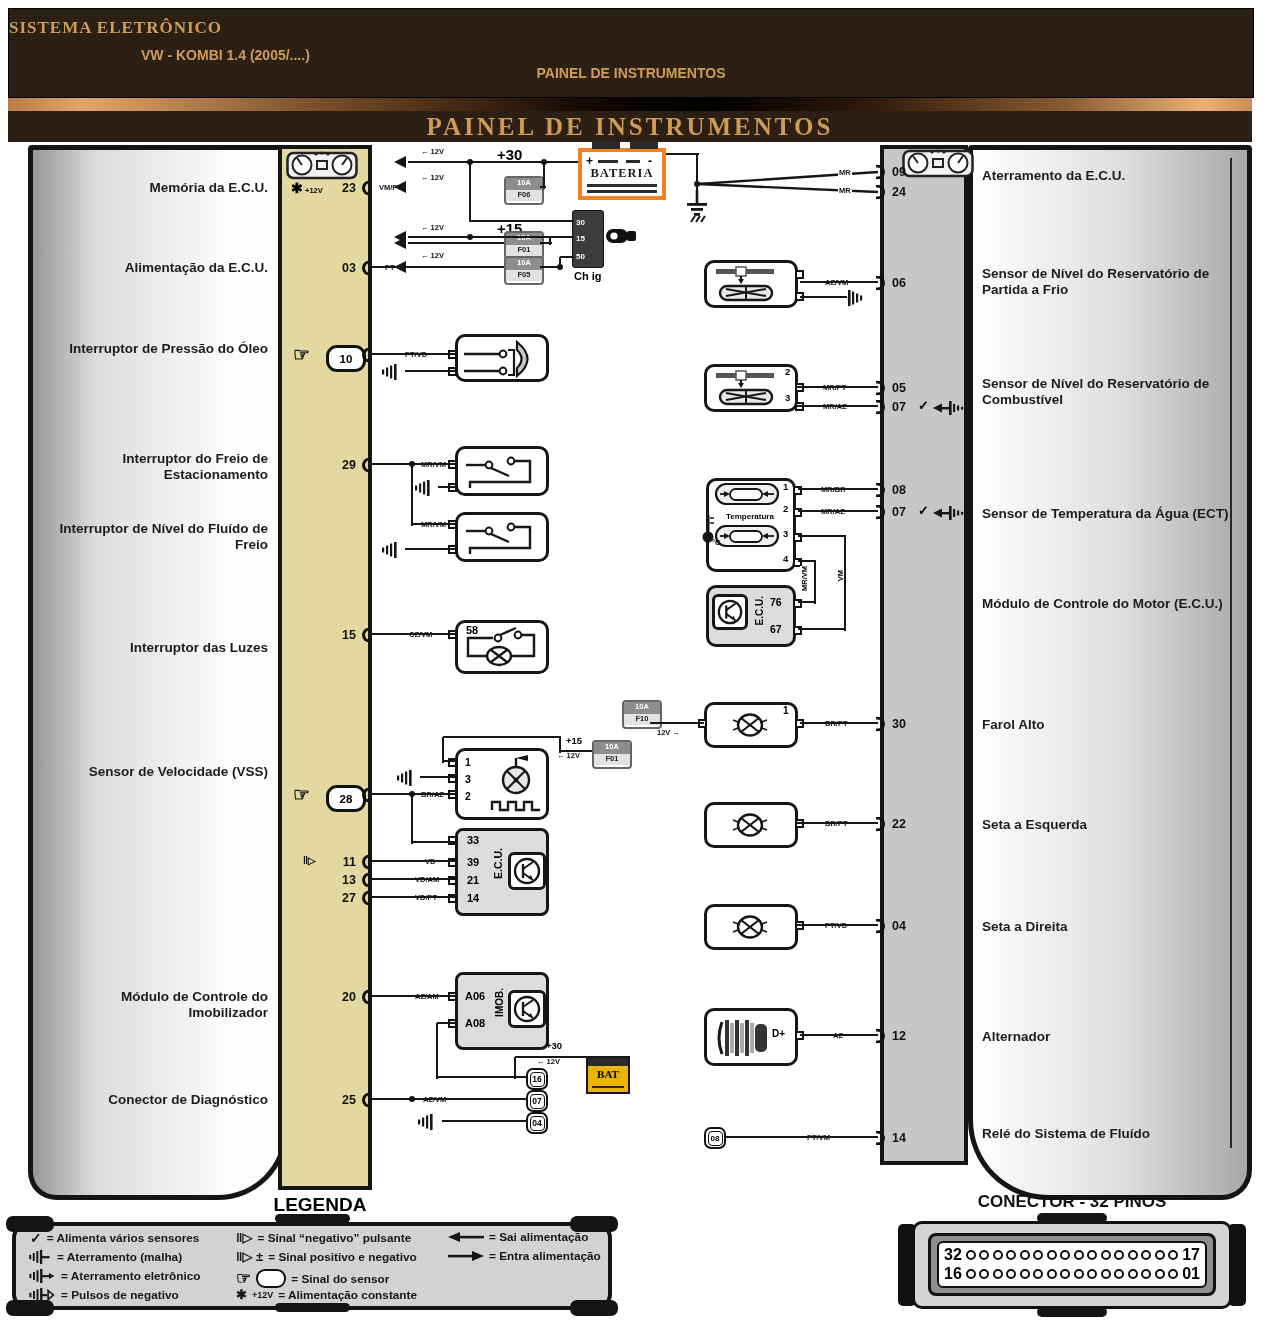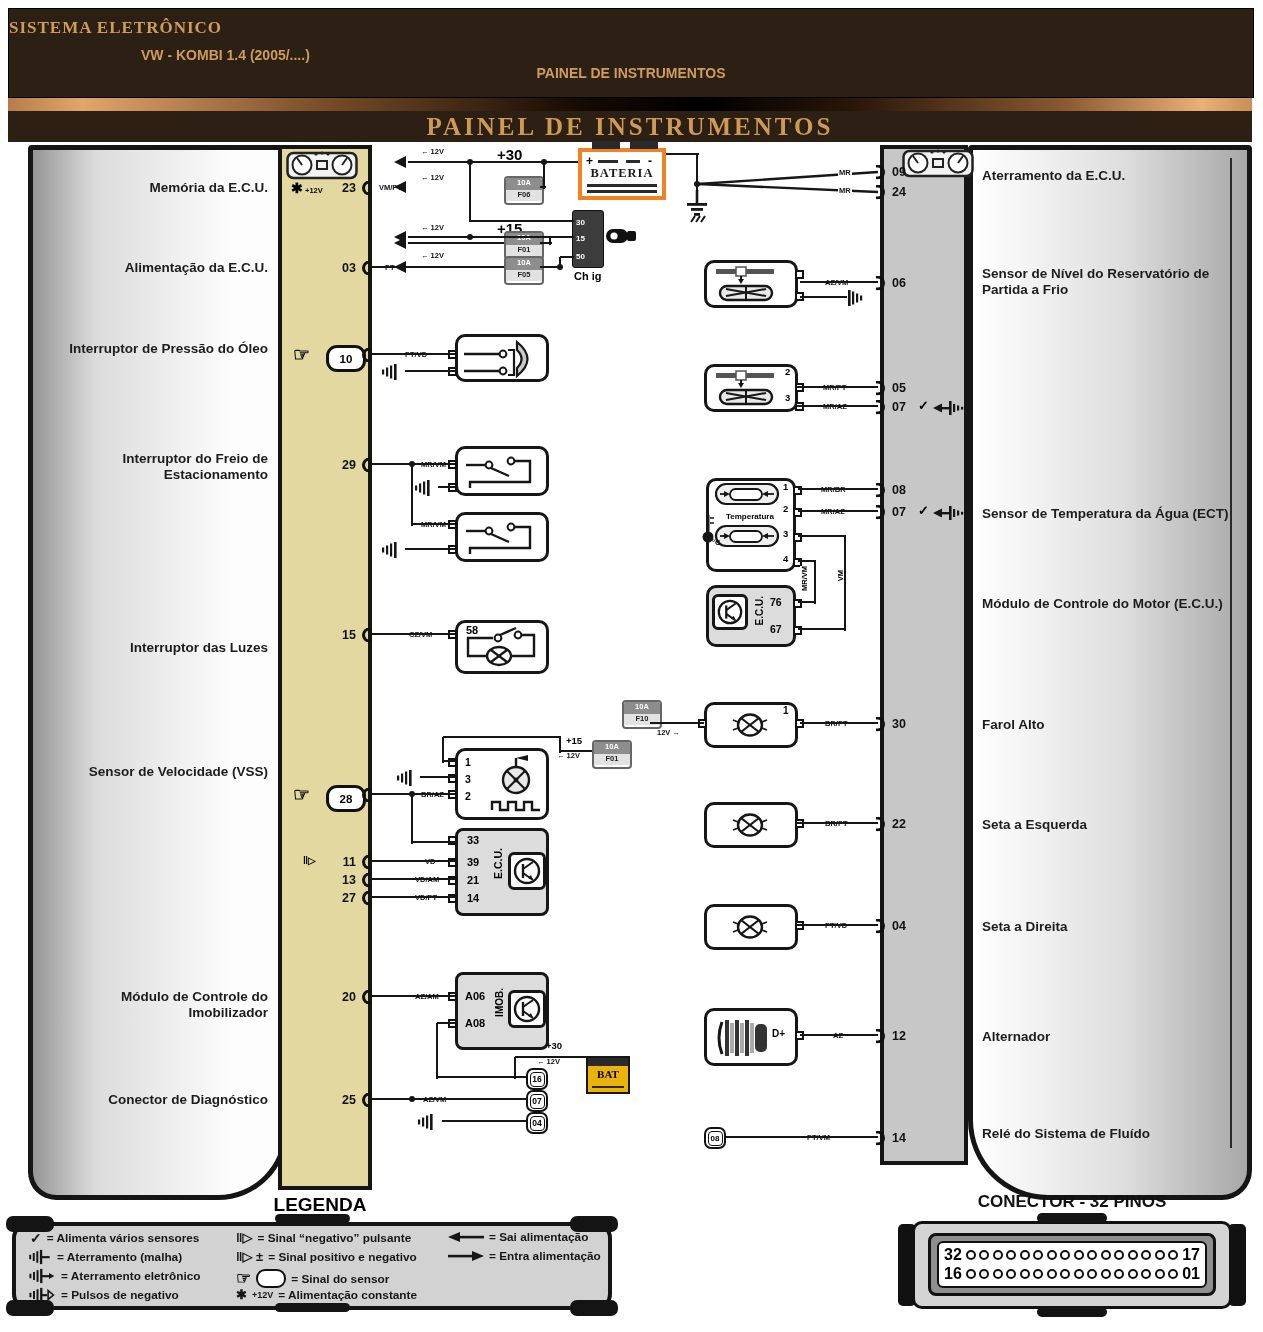--- a/index.html
+++ b/index.html
@@ -109,27 +109,29 @@
     <rect x="31" y="11" width="10" height="8" fill="none" stroke="#222" stroke-width="2"></rect>
     <circle cx="30" cy="4" r="1.6" fill="#222"></circle>
       <circle cx="36" cy="3" r="1.6" fill="#222"></circle>
       <circle cx="42" cy="4" r="1.6" fill="#222"></circle>
   </svg>
 
   <div class="ll" style="top:180px">Memória da E.C.U.</div>
   <div class="ll" style="top:260px">Alimentação da E.C.U.</div>
   <div class="ll" style="top:341px">Interruptor de Pressão do Óleo</div>
   <div class="ll" style="top:451px">Interruptor do Freio de Estacionamento</div>
+  <div class="ll" style="top:521px">Interruptor de Nível do Fluído de Freio</div>
   <div class="ll" style="top:640px">Interruptor das Luzes</div>
   <div class="ll" style="top:764px">Sensor de Velocidade (VSS)</div>
   <div class="ll" style="top:989px">Módulo de Controle do Imobilizador</div>
   <div class="ll" style="top:1092px">Conector de Diagnóstico</div>
 
   <div class="rl" style="top:168px">Aterramento da E.C.U.</div>
   <div class="rl" style="top:266px">Sensor de Nível do Reservatório de Partida a Frio</div>
+  <div class="rl" style="top:376px">Sensor de Nível do Reservatório de Combustível</div>
   <div class="rl" style="top:506px">Sensor de Temperatura da Água (ECT)</div>
   <div class="rl" style="top:596px">Módulo de Controle do Motor (E.C.U.)</div>
   <div class="rl" style="top:717px">Farol Alto</div>
   <div class="rl" style="top:817px">Seta a Esquerda</div>
   <div class="rl" style="top:919px">Seta a Direita</div>
   <div class="rl" style="top:1029px">Alternador</div>
   <div class="rl" style="top:1126px">Relé do Sistema de Fluído</div>
 
   <span class="abs" style="left:291px;top:180px;font-size:14px;font-weight:bold">✱</span>
   <span class="abs b" style="left:305px;top:186px;font-size:7.5px">+12V</span>

